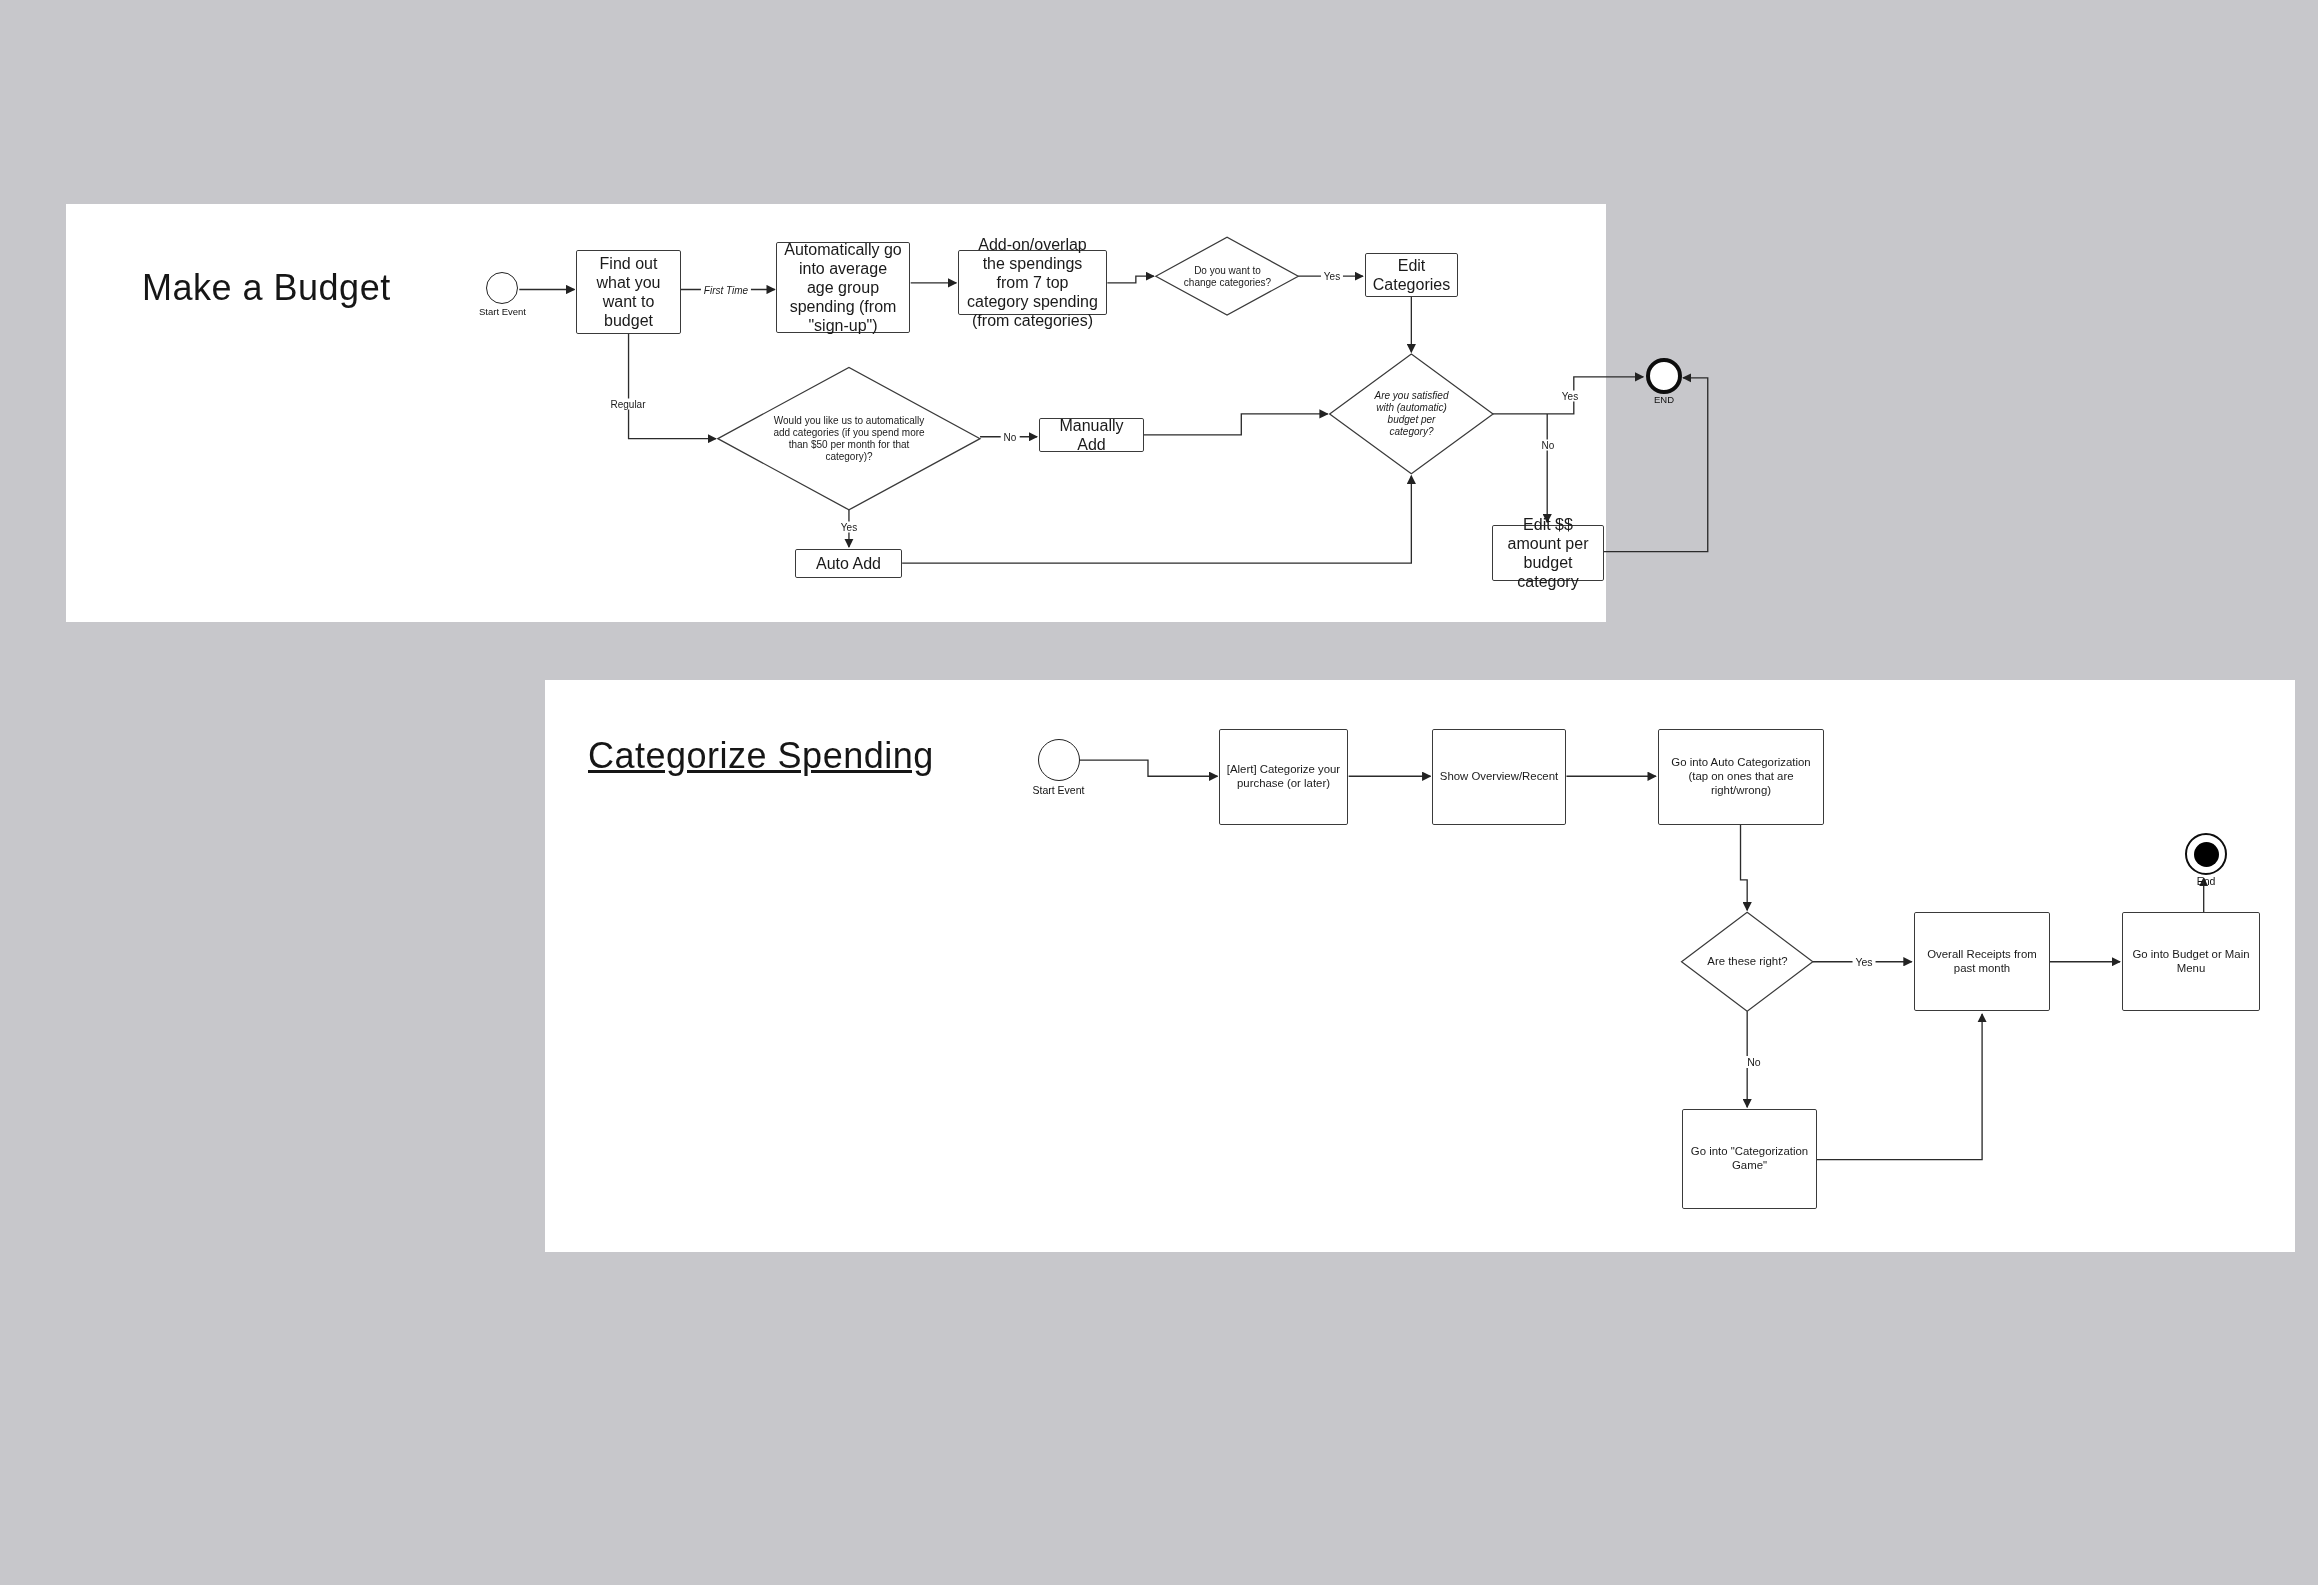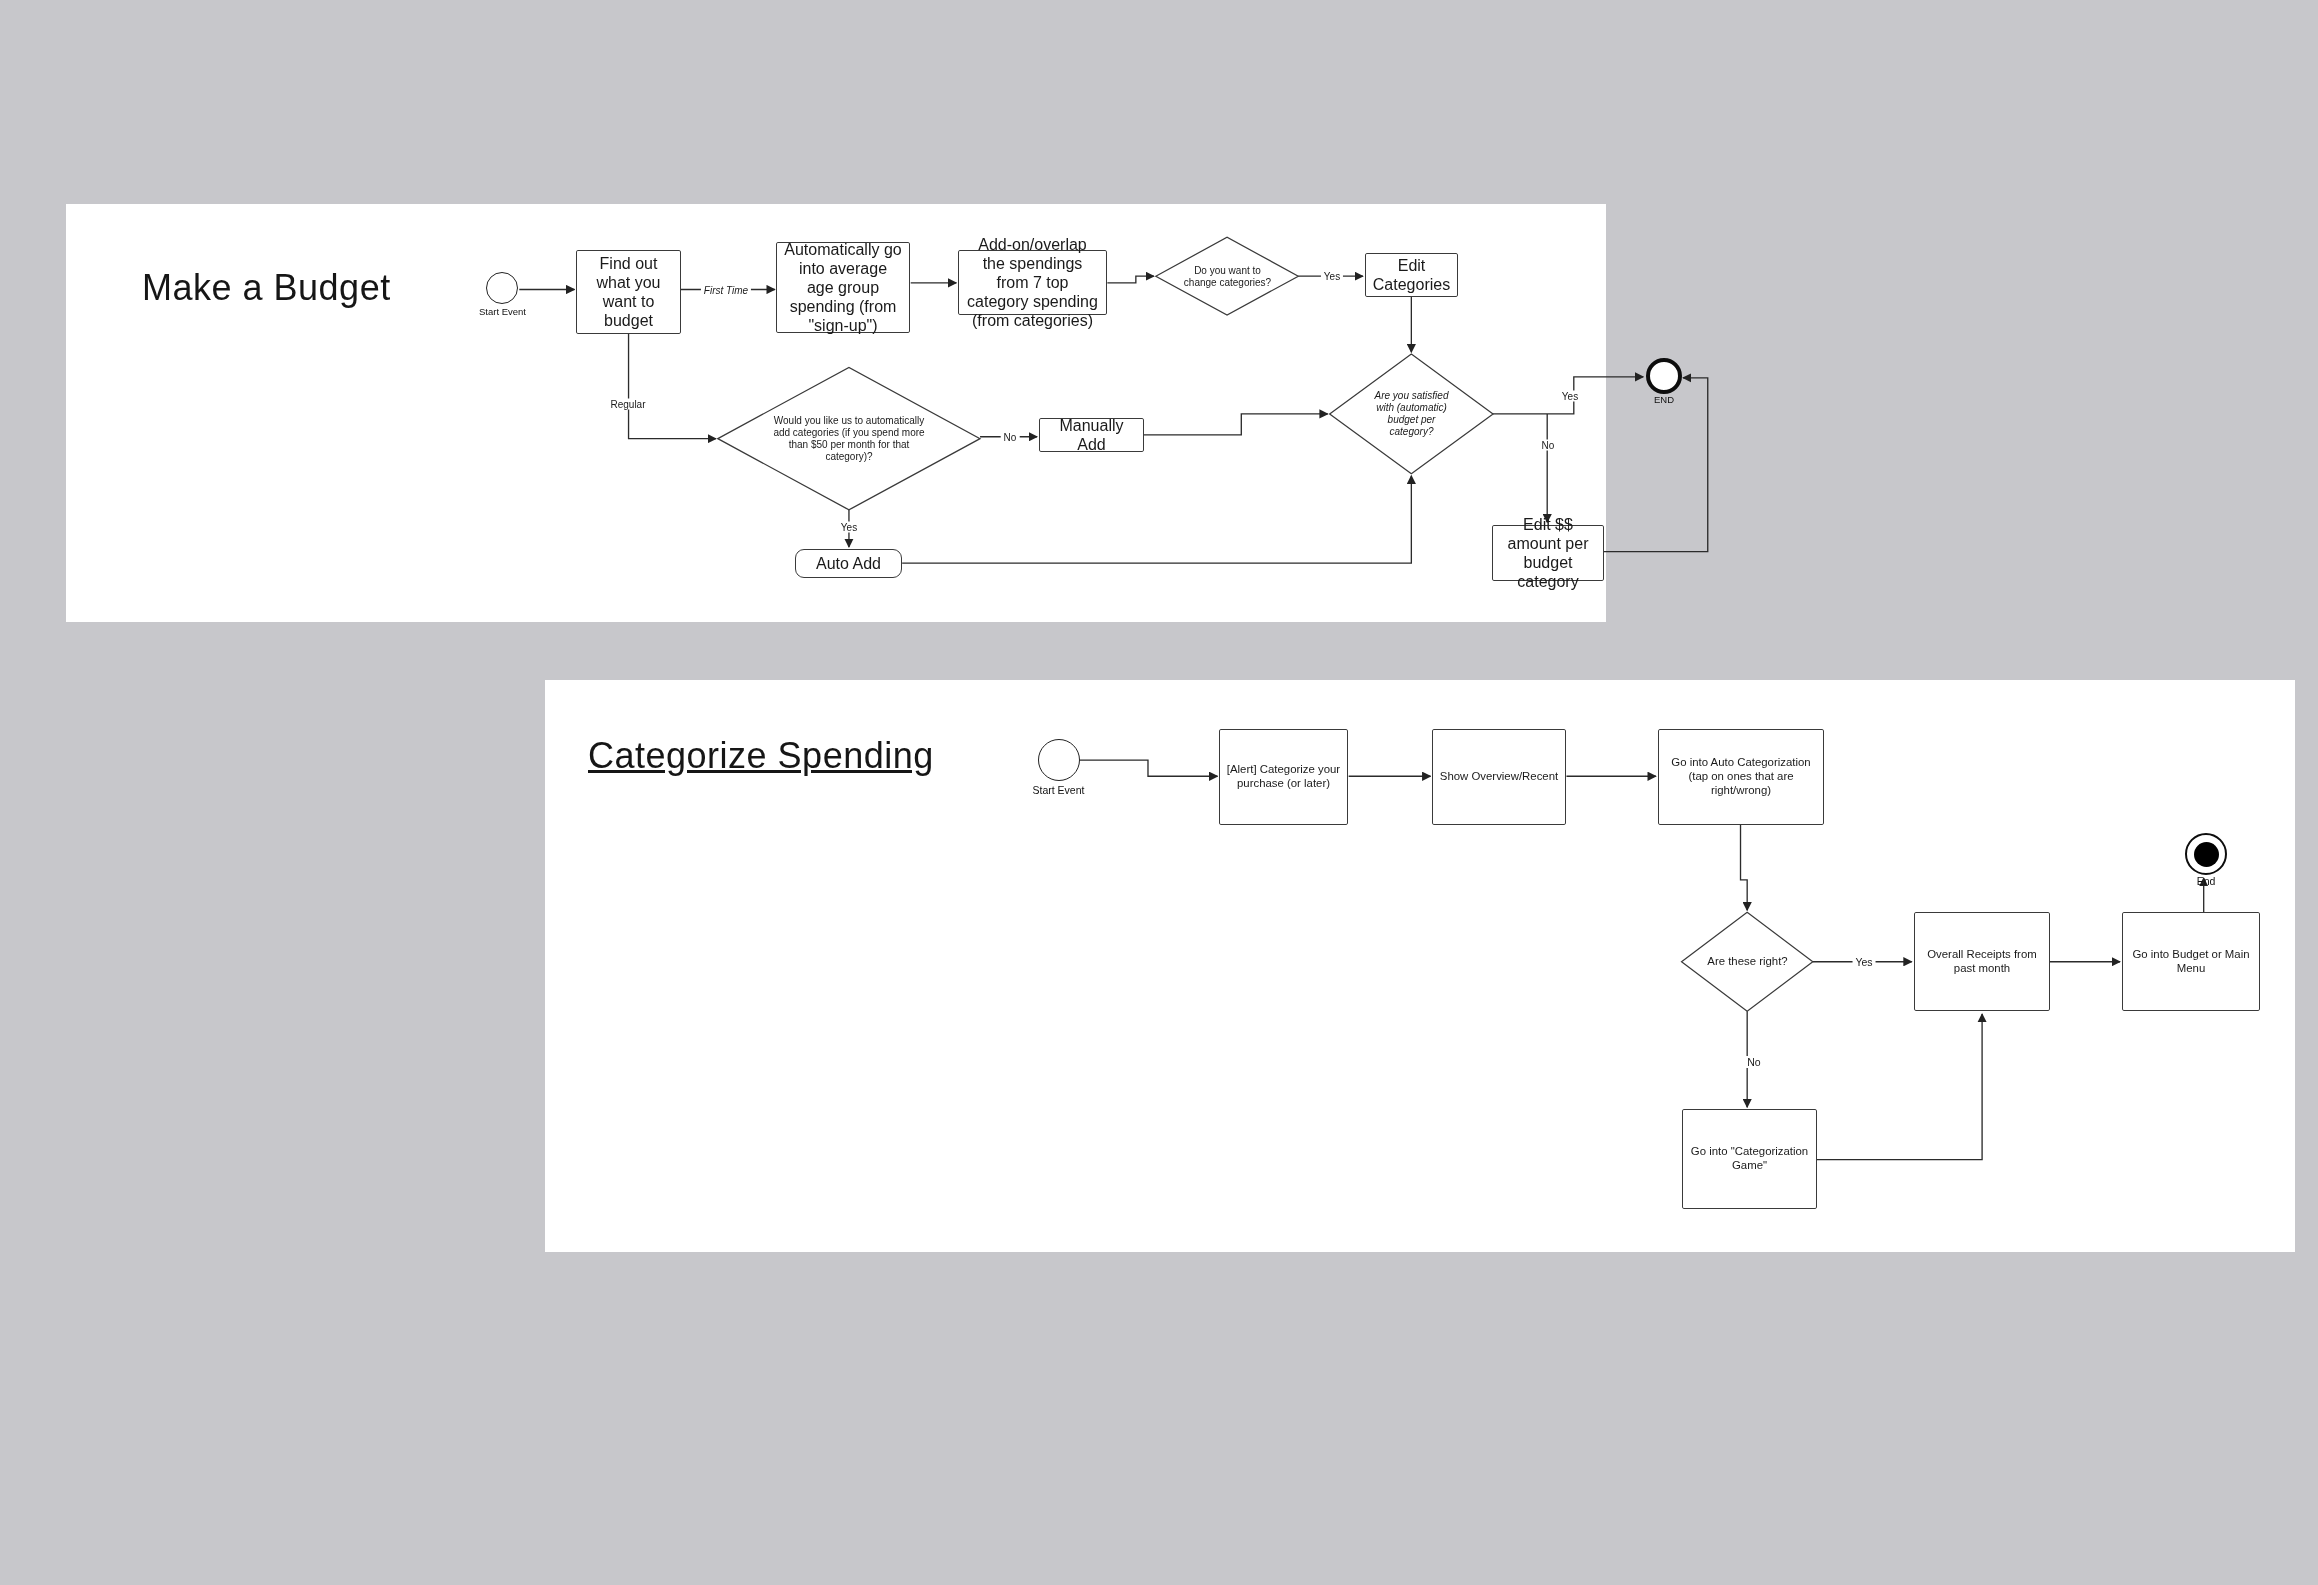--- a/index.html
+++ b/index.html
@@ -73,21 +73,21 @@
     <div class="panel-title" style="left:76px; top:63px;">Make a Budget</div>
 
     <div class="circle start-circle" style="left:420px; top:68px; width:32px; height:32px;"></div>
     <div class="circ-label" style="left:408px; top:103px; width:57px;">Start Event</div>
 
     <div class="box" style="left:510px; top:46px; width:105px; height:84px;">Find out what you want to budget</div>
     <div class="box" style="left:710px; top:38px; width:134px; height:91px;">Automatically go into average age group spending (from "sign-up")</div>
     <div class="box" style="left:892px; top:46px; width:149px; height:65px;">Add-on/overlap the spendings from 7 top category spending (from categories)</div>
     <div class="box" style="left:1299px; top:49px; width:93px; height:44px;">Edit Categories</div>
     <div class="box" style="left:973px; top:214px; width:105px; height:34px;">Manually Add</div>
-    <div class="box" style="left:729px; top:345px; width:107px; height:28.5px;border-radius:9px;">Auto Add</div>
+    <div class="box" style="left:729px; top:345px; width:107px; height:28.5px;">Auto Add</div>
     <div class="box" style="left:1426px; top:321px; width:112px; height:56px;">Edit $$ amount per budget category</div>
 
     <div class="dlabel" style="left:1114px; top:49px; width:95px; height:48px;">Do you want to change categories?</div>
     <div class="dlabel" style="left:1300px; top:172px; width:91px; height:76px;font-style:italic;">Are you satisfied with (automatic) budget per category?</div>
     <div class="dlabel" style="left:704px; top:181px; width:158px; height:108px;">Would you like us to automatically add categories (if you spend more than $50 per month for that category)?</div>
 
     <div class="circle end-ring" style="left:1580px; top:154px; width:36px; height:36px;"></div>
     <div class="circ-label" style="left:1574px; top:191px; width:48px;">END</div>
 
     <span class="elabel" style="left:660px; top:86px;font-style:italic;">First Time</span>

